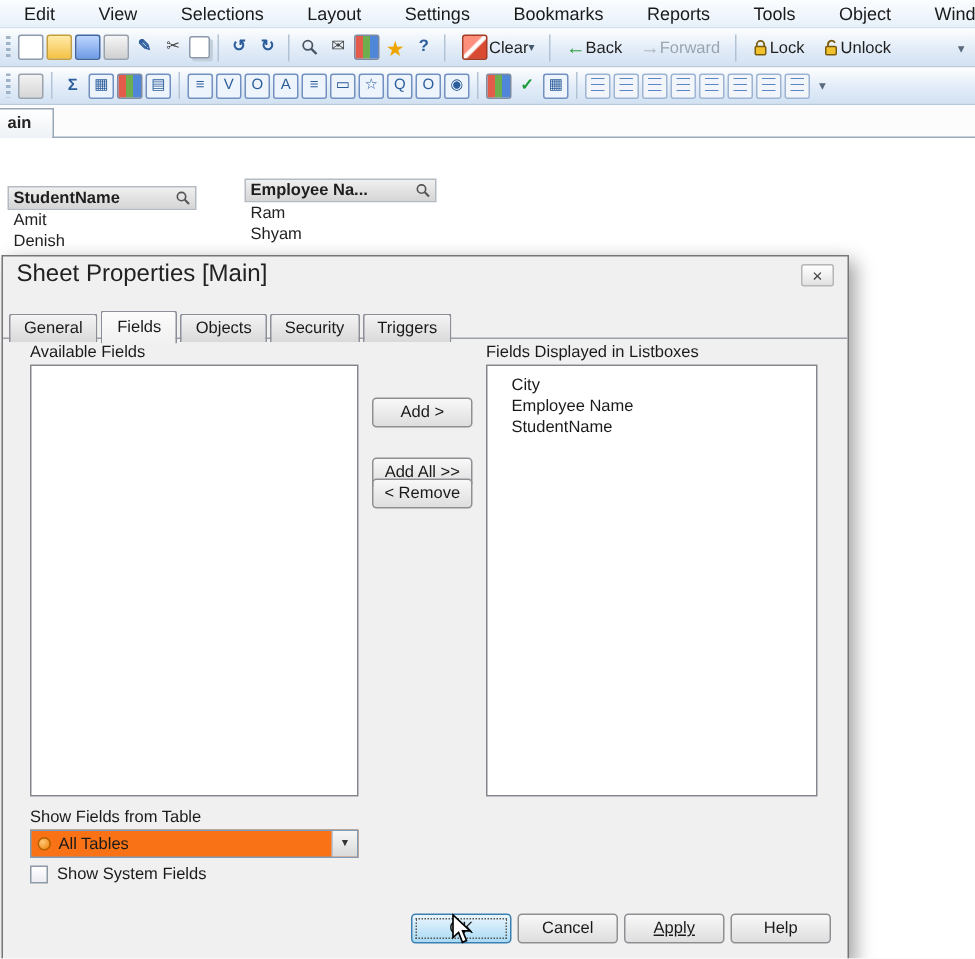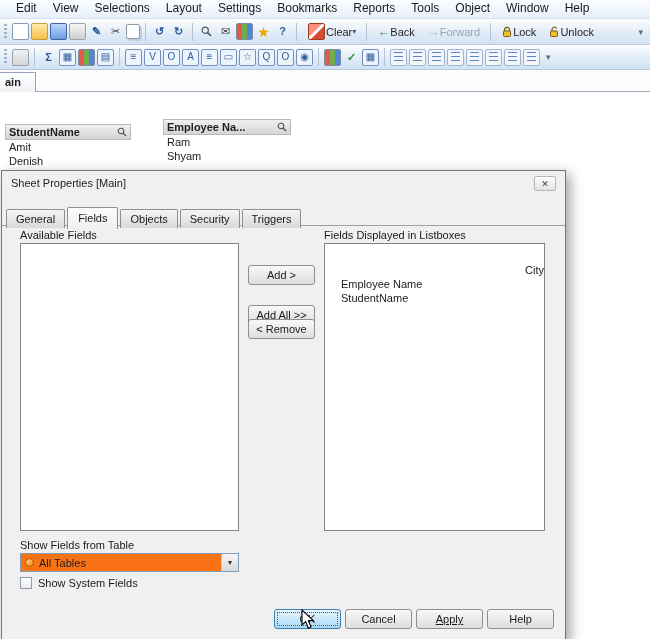--- a/index.html
+++ b/index.html
@@ -1,23 +1,23 @@
 <!DOCTYPE html>
 <html><head>
 <meta charset="utf-8">
 <style>
   * { margin:0; padding:0; box-sizing:border-box; }
   html,body { width:650px; height:639px; }
   body { font-family:"Liberation Sans", sans-serif; background:#fff; }
   .app { position:relative; width:650px; height:639px; overflow:hidden; background:#fff; }
 
   
-  .menubar { height:19px; display:flex; align-items:flex-end; padding-left:8px;
+  .menubar { height:19px; display:flex; align-items:center; padding-left:8px;
              background:linear-gradient(#fbfdff,#e7f0fa); border-bottom:1px solid #d4e1ef;
-             font-size:12px; color:#1a1a1a; }
+             font-size:12px; color:#1a1a1a;gap:13px; }
   .menu-item { padding:0 8px; height:19px; line-height:19px; cursor:default; }
 
   
   .toolbar { display:flex; align-items:center; padding:0 2px;
              background:linear-gradient(#fdfefe,#e2ecf8 55%,#d2e2f3);
              border-bottom:1px solid #b9c9dc; }
   .tb1 { height:26px; }
   .tb2 { height:25px; }
   .grip { width:3px; height:16px; margin:0 4px 0 2px;
           background:repeating-linear-gradient(180deg,#9fb3c8 0 2px,transparent 2px 4px); }
@@ -61,33 +61,33 @@
   .lb-cap { height:16px; display:flex; align-items:center; padding:0 3px;
             background:linear-gradient(#f0f0f0,#d5d5d5); border:1px solid #b4bac2;
             font-size:11px; font-weight:bold; color:#1e1e1e; }
   .lb-search { margin-left:auto; display:inline-flex; }
   .lb-item { font-size:11px; color:#222; padding:1px 4px; background:#fff; }
 
   
   .dialog { position:absolute; left:1px; top:170px; width:565px; height:472px;
             background:#f0f0f0; border:1px solid #767676; box-shadow:4px 4px 12px rgba(0,0,0,.38);
             font-size:11px; color:#1a1a1a; z-index:10; }
-  .dlg-title { height:24px; line-height:24px; padding:0 9px; font-size:11px; color:#222; }
+  .dlg-title { height:24px; line-height:24px; padding:0 9px; font-size:16px; color:#222; }
   .dlg-close { position:absolute; top:5px; right:9px; width:22px; height:15px;
                border:1px solid #b6b6b6; border-radius:2px; background:linear-gradient(#ffffff,#e2e2e2);
                display:flex; align-items:center; justify-content:center; font-size:9px; color:#444; }
   .dlg-tabs { position:absolute; left:4px; top:35px; display:flex; align-items:flex-end; z-index:2; }
   .dtab { padding:3px 9px; border:1px solid #8c8f98; border-bottom:none; border-radius:2px 2px 0 0;
           background:linear-gradient(#f4f4f4,#d9d9d9); margin-right:2px; font-size:11px; }
   .dtab.active { background:linear-gradient(#fcfcfc,#f0f0f0); padding:4px 10px 5px; position:relative; top:1px; }
   .dlg-panel { position:absolute; left:0; right:0; top:54px; bottom:0; border-top:1px solid #9b9fa8; }
   .dlg-lbl { position:absolute; font-size:11px; color:#1a1a1a; }
   .fieldlist { position:absolute; background:#fff; border:1px solid #82858c; }
   .fl-item { font-size:11px; line-height:14px; padding-left:16px; color:#1a1a1a; }
-  .fieldlist.right .fl-item:first-child { padding-top:19px;text-align:right; }
+  .fieldlist.right .fl-item:first-child { padding-top:6px; }
   .btn { position:absolute; width:67px; height:20px; display:flex; align-items:center; justify-content:center;
          font-size:11px; color:#1a1a1a; border:1px solid #8e8f93; border-radius:3px;
          background:linear-gradient(#f8f8f8,#dedede); }
   .btn.default { background:linear-gradient(#eaf6fd,#a9daf5); border-color:#3c7fb1;
                  outline:1px dotted #555; outline-offset:-4px; }
   .combo { position:absolute; left:18px; top:382px; width:219px; height:19px; background:#f97316;
            border:1px solid #7f9db9; display:flex; align-items:center; padding-left:4px; font-size:11px; }
   .combo-dot { width:9px; height:9px; border-radius:50%; margin-right:5px;
                background:radial-gradient(circle at 35% 35%,#ffc878,#ee7d00); border:1px solid #b35f00; }
   .combo-arrow { margin-left:auto; width:17px; align-self:stretch; display:flex; align-items:center;

